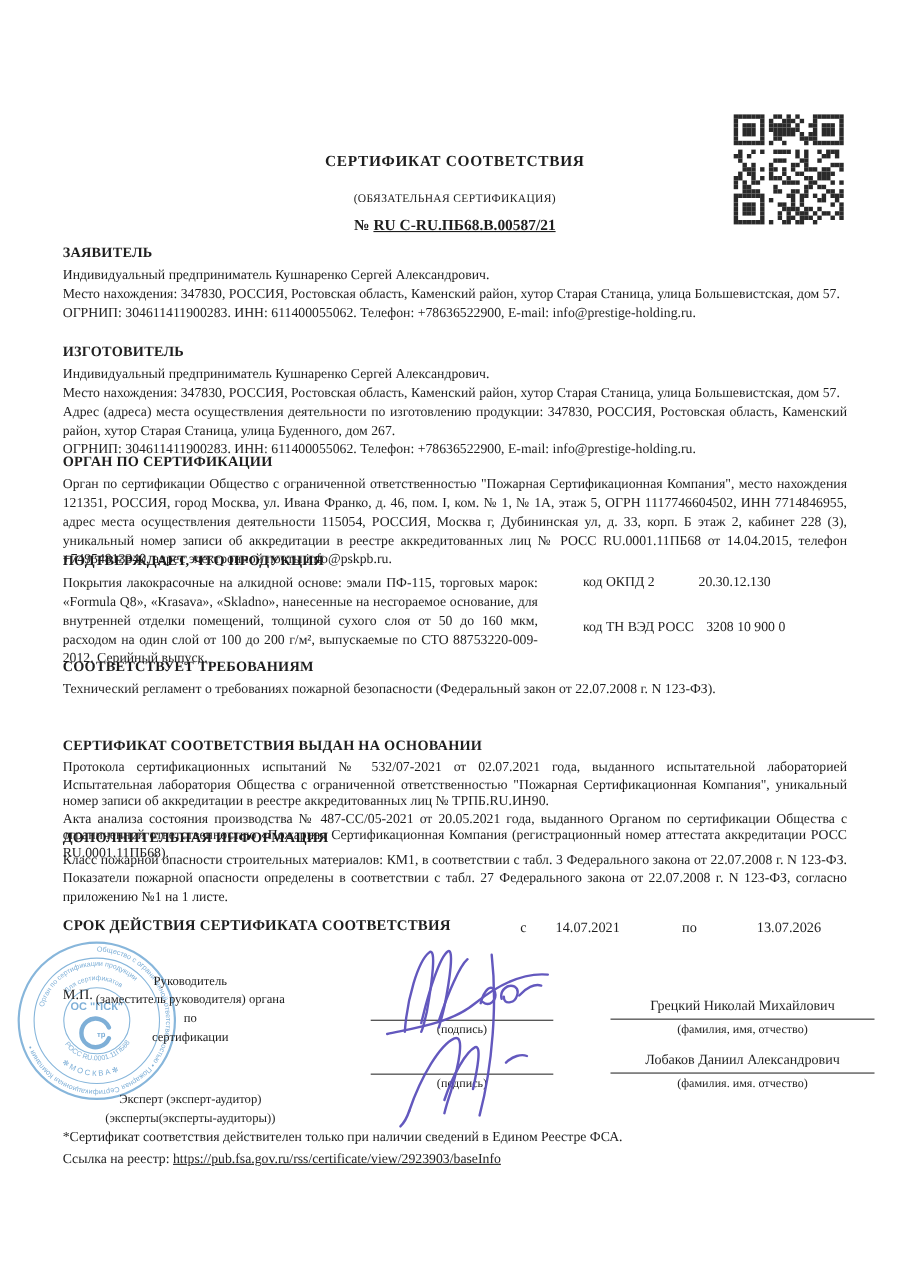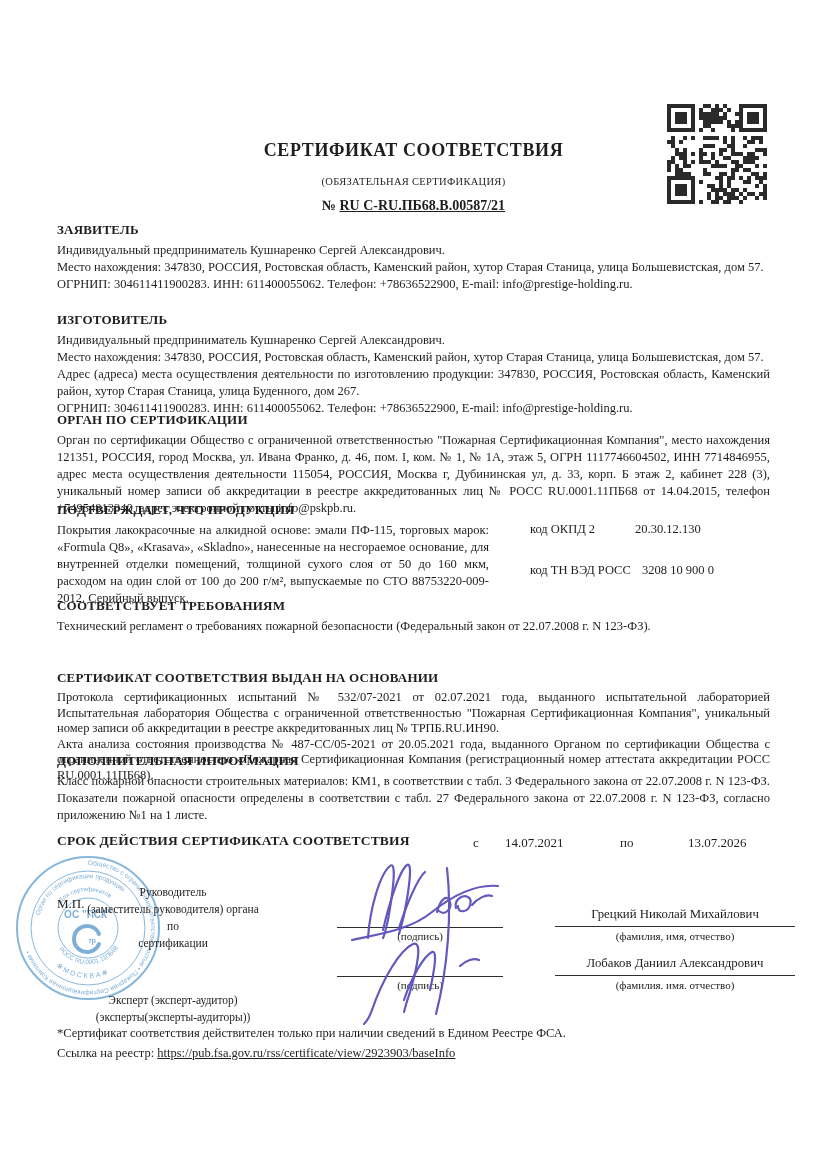--- a/index.html
+++ b/index.html
@@ -3,21 +3,21 @@
 <meta charset="utf-8">
 <style>
   html,body{margin:0;padding:0;}
   body{
     width:827px;height:1169px;background:#ffffff;position:relative;overflow:hidden;
     font-family:"Liberation Serif","DejaVu Serif",serif;color:#1e1e1e;
     -webkit-font-smoothing:antialiased;
   }
   .abs{position:absolute;}
   
-  .doc-title{left:0;top:140px;width:827px;text-align:center;font-size:18px;font-weight:bold;letter-spacing:.6px;}
+  .doc-title{left:0;top:140px;width:827px;text-align:center;font-size:14px;font-weight:bold;letter-spacing:.6px;}
   .doc-subtitle{left:0;top:176px;width:827px;text-align:center;font-size:10.5px;letter-spacing:.3px;}
   .doc-number{left:0;top:198px;width:827px;text-align:center;font-size:14px;font-weight:bold;}
   .doc-number .num-val{text-decoration:underline;}
   
   .qr{left:667px;top:104px;width:100px;height:100px;display:grid;grid-template-columns:repeat(25,1fr);grid-template-rows:repeat(25,1fr);background:#fff;}
   .qr div{width:100%;height:100%;}
   .qr .d{background:#2a2a2a;}
   
   .sec{left:57px;width:713px;}
   .sec-h{margin:0 0 4px 0;font-size:13px;font-weight:bold;letter-spacing:.2px;}

